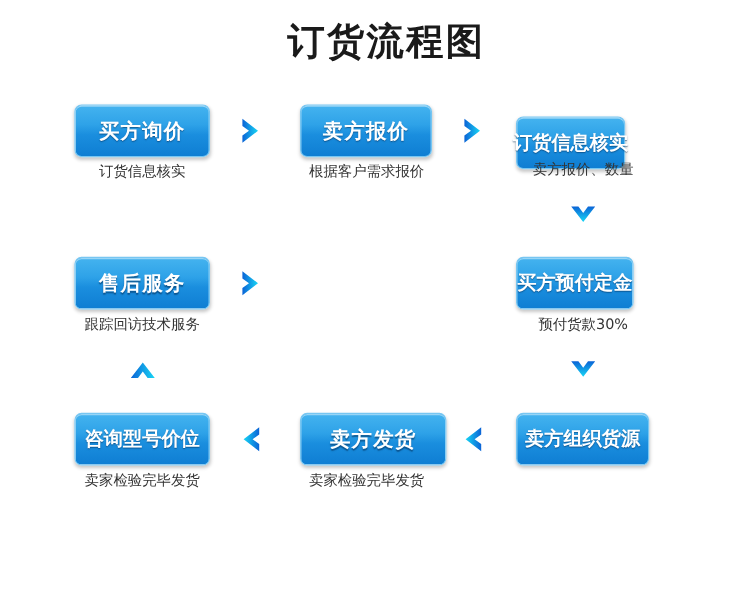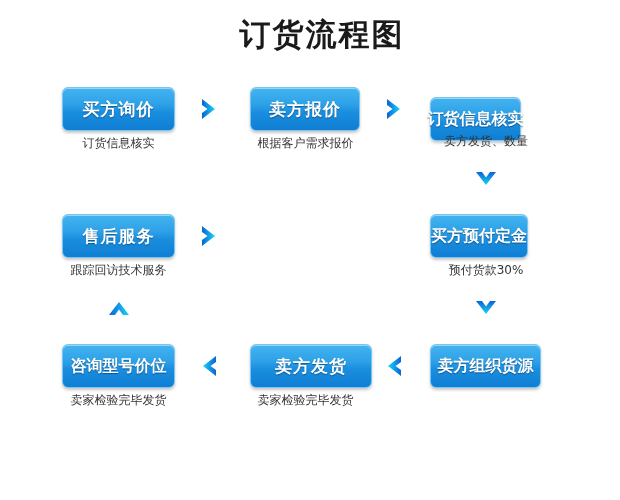--- a/index.html
+++ b/index.html
@@ -107,21 +107,21 @@
       </linearGradient>
         </defs>
       <path d="M6 3 L19 13 L6 23 L6 17 L11.5 13 L6 9 Z" fill="url(#gR2)"></path>
     </svg>
   </div>
 
   <div class="node wide" style="left:430px;top:97px;width:91px;">
     <span class="node-label">订货信息核实</span>
   </div>
   <div class="caption" style="left:410px;top:134px;width:152px;">
-    <div>卖方发货、数量</div>
+    <div>卖方报价、数量</div>
   </div>
 
   <div class="chev" style="left:473px;top:166px;">
     <svg viewBox="0 0 26 26" xmlns="http://www.w3.org/2000/svg">
       <defs>
           <linearGradient id="gD1" x1="0" y1="0" x2="0" y2="1">
         <stop offset="0%" stop-color="#0b63d6"></stop>
             <stop offset="100%" stop-color="#18d6f5"></stop>
       </linearGradient>
         </defs>

